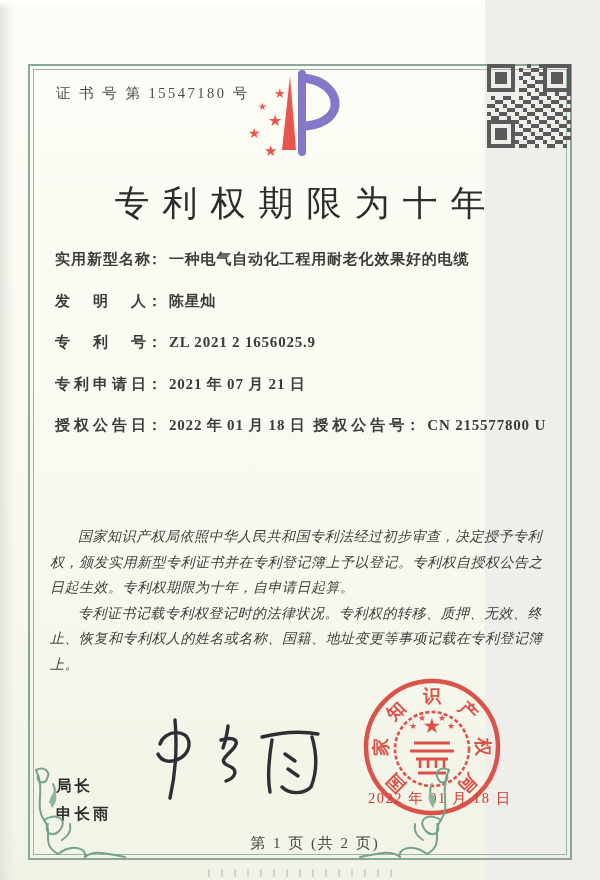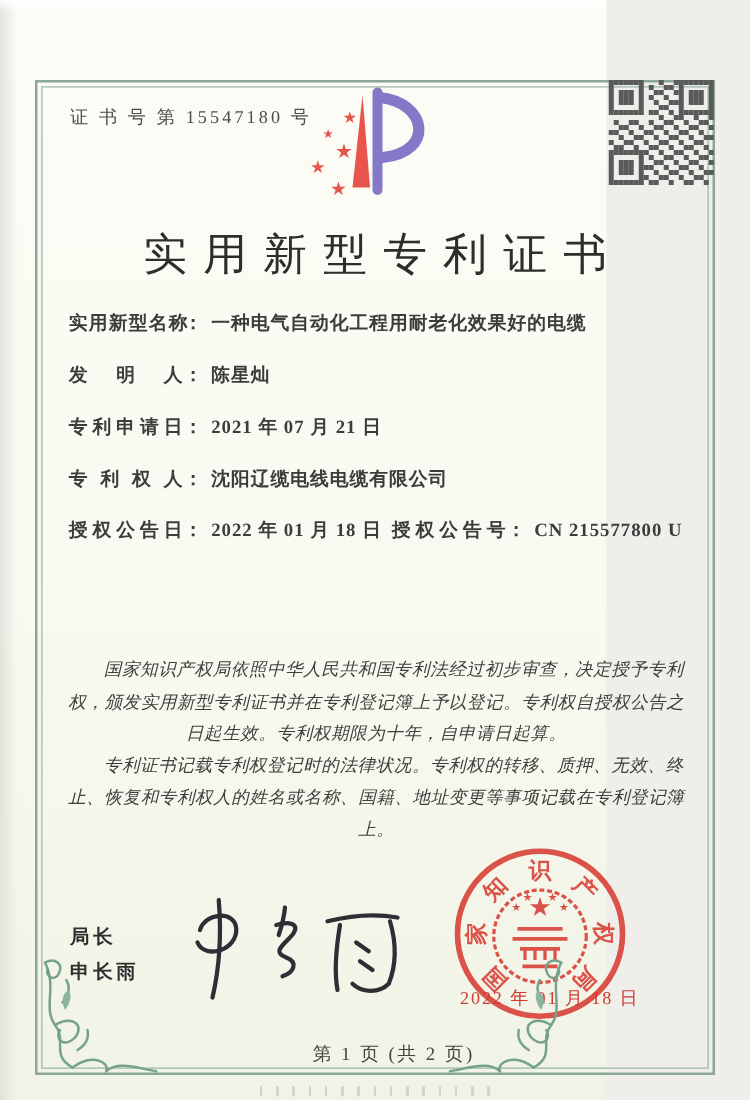--- a/index.html
+++ b/index.html
@@ -60,24 +60,24 @@
   .colon{display:inline-block;margin-right:7px;}
   .val{letter-spacing:0.8px;}
   .pair{display:inline-block;}
   .pair+.pair{margin-left:4px;}
   
   .paras{
     position:absolute;left:50px;top:524px;width:502px;
     font-size:14px;line-height:1.83;color:#3e3e3e;
     font-style:italic;letter-spacing:0.5px;
   }
-  .paras p{margin:0;text-indent:2em;text-align:center;}
+  .paras p{margin:0;text-indent:2em;}
   
   .chief{
-    position:absolute;left:56px;top:736px;
+    position:absolute;left:56px;top:772px;
     font-family:"Liberation Sans","DejaVu Sans",sans-serif;
     font-size:15.5px;font-weight:600;color:#2e2e2e;
     letter-spacing:3px;line-height:28px;
   }
   .sig{position:absolute;left:142px;top:710px;}
   
   .seal{position:absolute;left:352px;top:667px;width:160px;height:160px;opacity:.92;}
   .seal-date{
     position:absolute;left:368px;top:789px;
     font-size:14.5px;color:#cf3a31;letter-spacing:1.5px;white-space:nowrap;
@@ -555,34 +555,34 @@
       <i></i>
       <i></i>
       <i class="f"></i>
       <i class="f"></i>
       <i></i>
       <i></i>
       <i class="f"></i>
       <i></i>
     </div>
 
-  <div class="title">实用新型专利证书</div>
+  <div class="title">专利权期限为十年</div>
 
   <div class="fields">
     <div class="row">
       <span class="lab">实用新型名称</span><span class="colon">：</span><span class="val">一种电气自动化工程用耐老化效果好的电缆</span>
     </div>
     <div class="row">
       <span class="lab">发明人</span><span class="colon">：</span><span class="val">陈星灿</span>
     </div>
     <div class="row">
-      <span class="lab">专利申请日</span><span class="colon">：</span><span class="val">2021 年 07 月 21 日</span>
+      <span class="lab">专利号</span><span class="colon">：</span><span class="val">ZL 2021 2 1656025.9</span>
     </div>
     <div class="row">
-      <span class="lab">专利权人</span><span class="colon">：</span><span class="val">沈阳辽缆电线电缆有限公司</span>
+      <span class="lab">专利申请日</span><span class="colon">：</span><span class="val">2021 年 07 月 21 日</span>
     </div>
     <div class="row">
       <span class="pair">
         <span class="lab">授权公告日</span><span class="colon">：</span><span class="val">2022 年 01 月 18 日</span>
       </span>
       <span class="pair">
         <span class="lab">授权公告号</span><span class="colon">：</span><span class="val">CN 215577800 U</span>
       </span>
     </div>
   </div>

